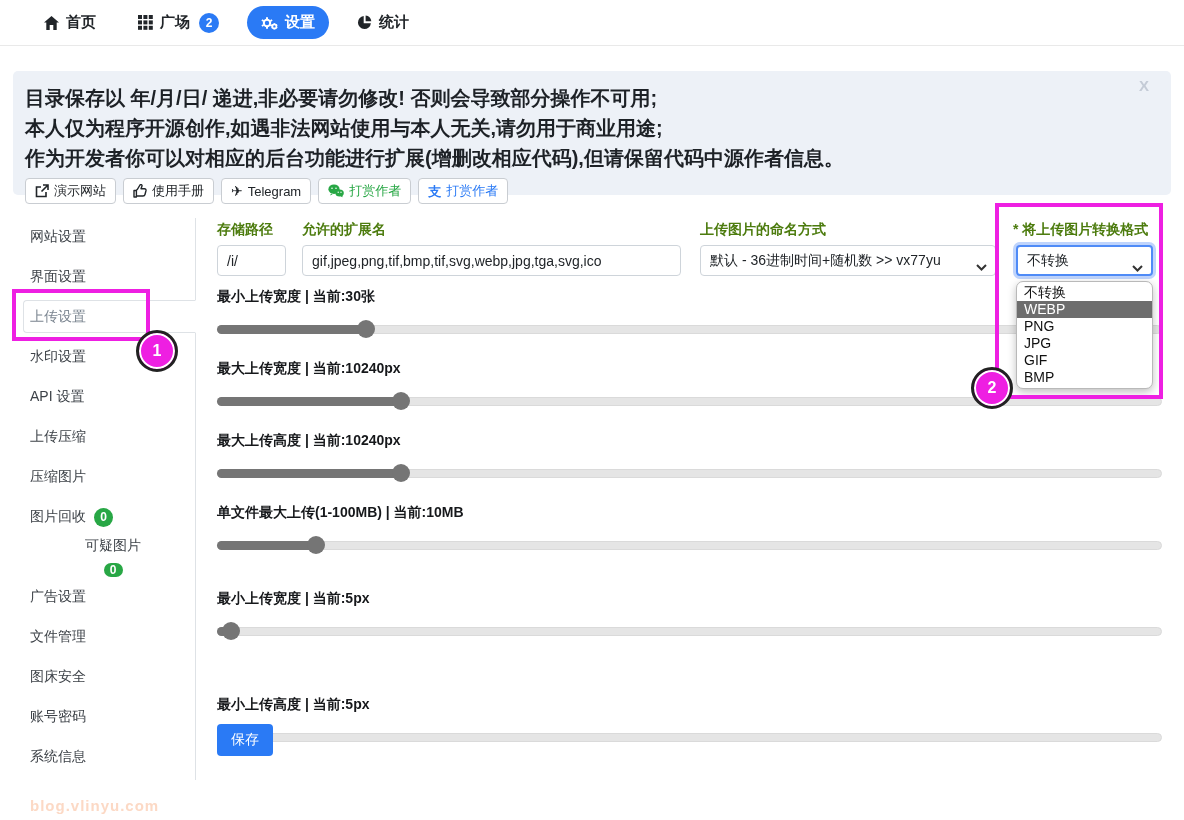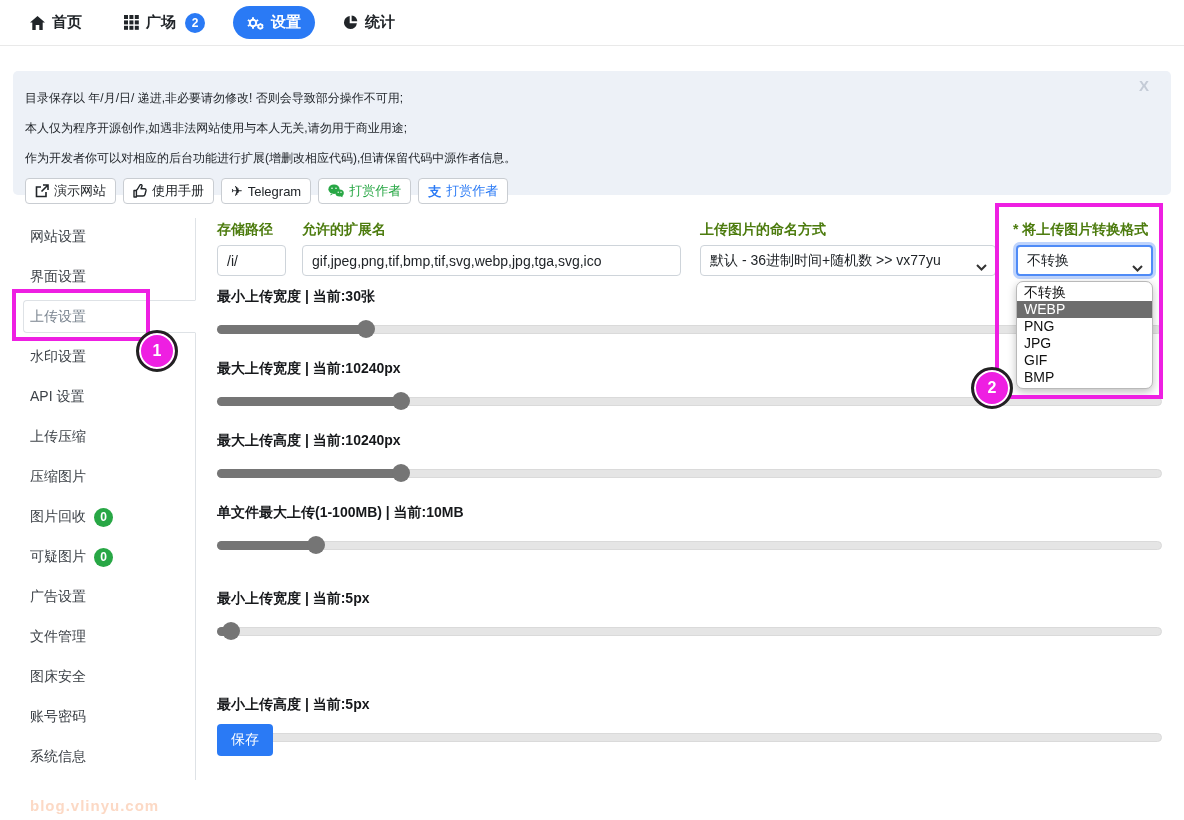--- a/index.html
+++ b/index.html
@@ -1,27 +1,27 @@
 <!DOCTYPE html>
 <html><head>
 <meta charset="utf-8">
 <style>
   * { margin:0; padding:0; box-sizing:border-box; }
   html,body { width:1184px; height:820px; background:#fff; font-family:"Liberation Sans","DejaVu Sans",sans-serif; color:#212529; overflow:hidden; }
 
   
-  #navbar { position:absolute; left:0; top:0; width:1184px; height:46px; background:#fff; border-bottom:1px solid #e9e9e9; display:flex; align-items:center; padding-left:16px; }
+  #navbar { position:absolute; left:0; top:0; width:1184px; height:46px; background:#fff; border-bottom:1px solid #e9e9e9; display:flex; align-items:center; padding-left:30px; }
   .nav-item { display:flex; align-items:center; gap:7px; margin-right:14px; padding:7px 14px; font-size:15px; font-weight:700; color:#212529; border-radius:18px; cursor:pointer; }
   .nav-item.active { background:#2a7af5; color:#fff; }
   .nav-item .nicon { display:inline-flex; align-items:center; }
   .nav-badge { background:#2a7af5; color:#fff; font-size:12px; font-weight:700; min-width:20px; height:20px; border-radius:10px; display:inline-flex; align-items:center; justify-content:center; margin-left:2px; }
 
   
   #notice { position:absolute; left:13px; top:71px; width:1158px; height:124px; background:#edf1f7; border-radius:5px; padding:12px 20px 10px 12px; }
-  .notice-line { font-size:12px; font-weight:400; color:#1d2126; line-height:30px; white-space:nowrap; }
+  .notice-line { font-size:20px; font-weight:700; color:#1d2126; line-height:30px; white-space:nowrap; }
   #notice-close { position:absolute; right:22px; top:6px; font-size:15px; font-weight:700; color:#c4cbd6; cursor:pointer; }
   #notice-buttons { display:flex; gap:7px; margin-top:5px; }
   .nbtn { display:inline-flex; align-items:center; gap:5px; background:#fff; border:1px solid #c9cdd2; border-radius:4px; padding:3px 9px; font-size:13px; color:#212529; cursor:pointer; white-space:nowrap; }
   .nbtn.green { color:#28a745; }
   .nbtn.blue  { color:#2a7af5; }
   .nbtn .bicon { display:inline-flex; align-items:center; }
 
   
   #sidebar { position:absolute; left:0; top:217px; width:196px;text-align:center; }
   #side-divider { position:absolute; left:195px; top:218px; width:1px; height:562px; background:#dee2e6; }
@@ -190,21 +190,21 @@
     <div class="side-item" style="z-index: 3;">
       <span>上传压缩</span>
     </div>
     <div class="side-item" style="z-index: 3;">
       <span>压缩图片</span>
     </div>
     <div class="side-item" style="z-index: 3;">
       <span>图片回收</span>
       <span class="side-badge">0</span>
     </div>
-    <div class="side-item" style="z-index: 3;">
+    <div class="side-item" style="z-index: 3; flex-direction: column;">
       <span>可疑图片</span>
       <span class="side-badge">0</span>
     </div>
     <div class="side-item" style="z-index: 3;">
       <span>广告设置</span>
     </div>
     <div class="side-item" style="z-index: 3;">
       <span>文件管理</span>
     </div>
     <div class="side-item" style="z-index: 3;">

